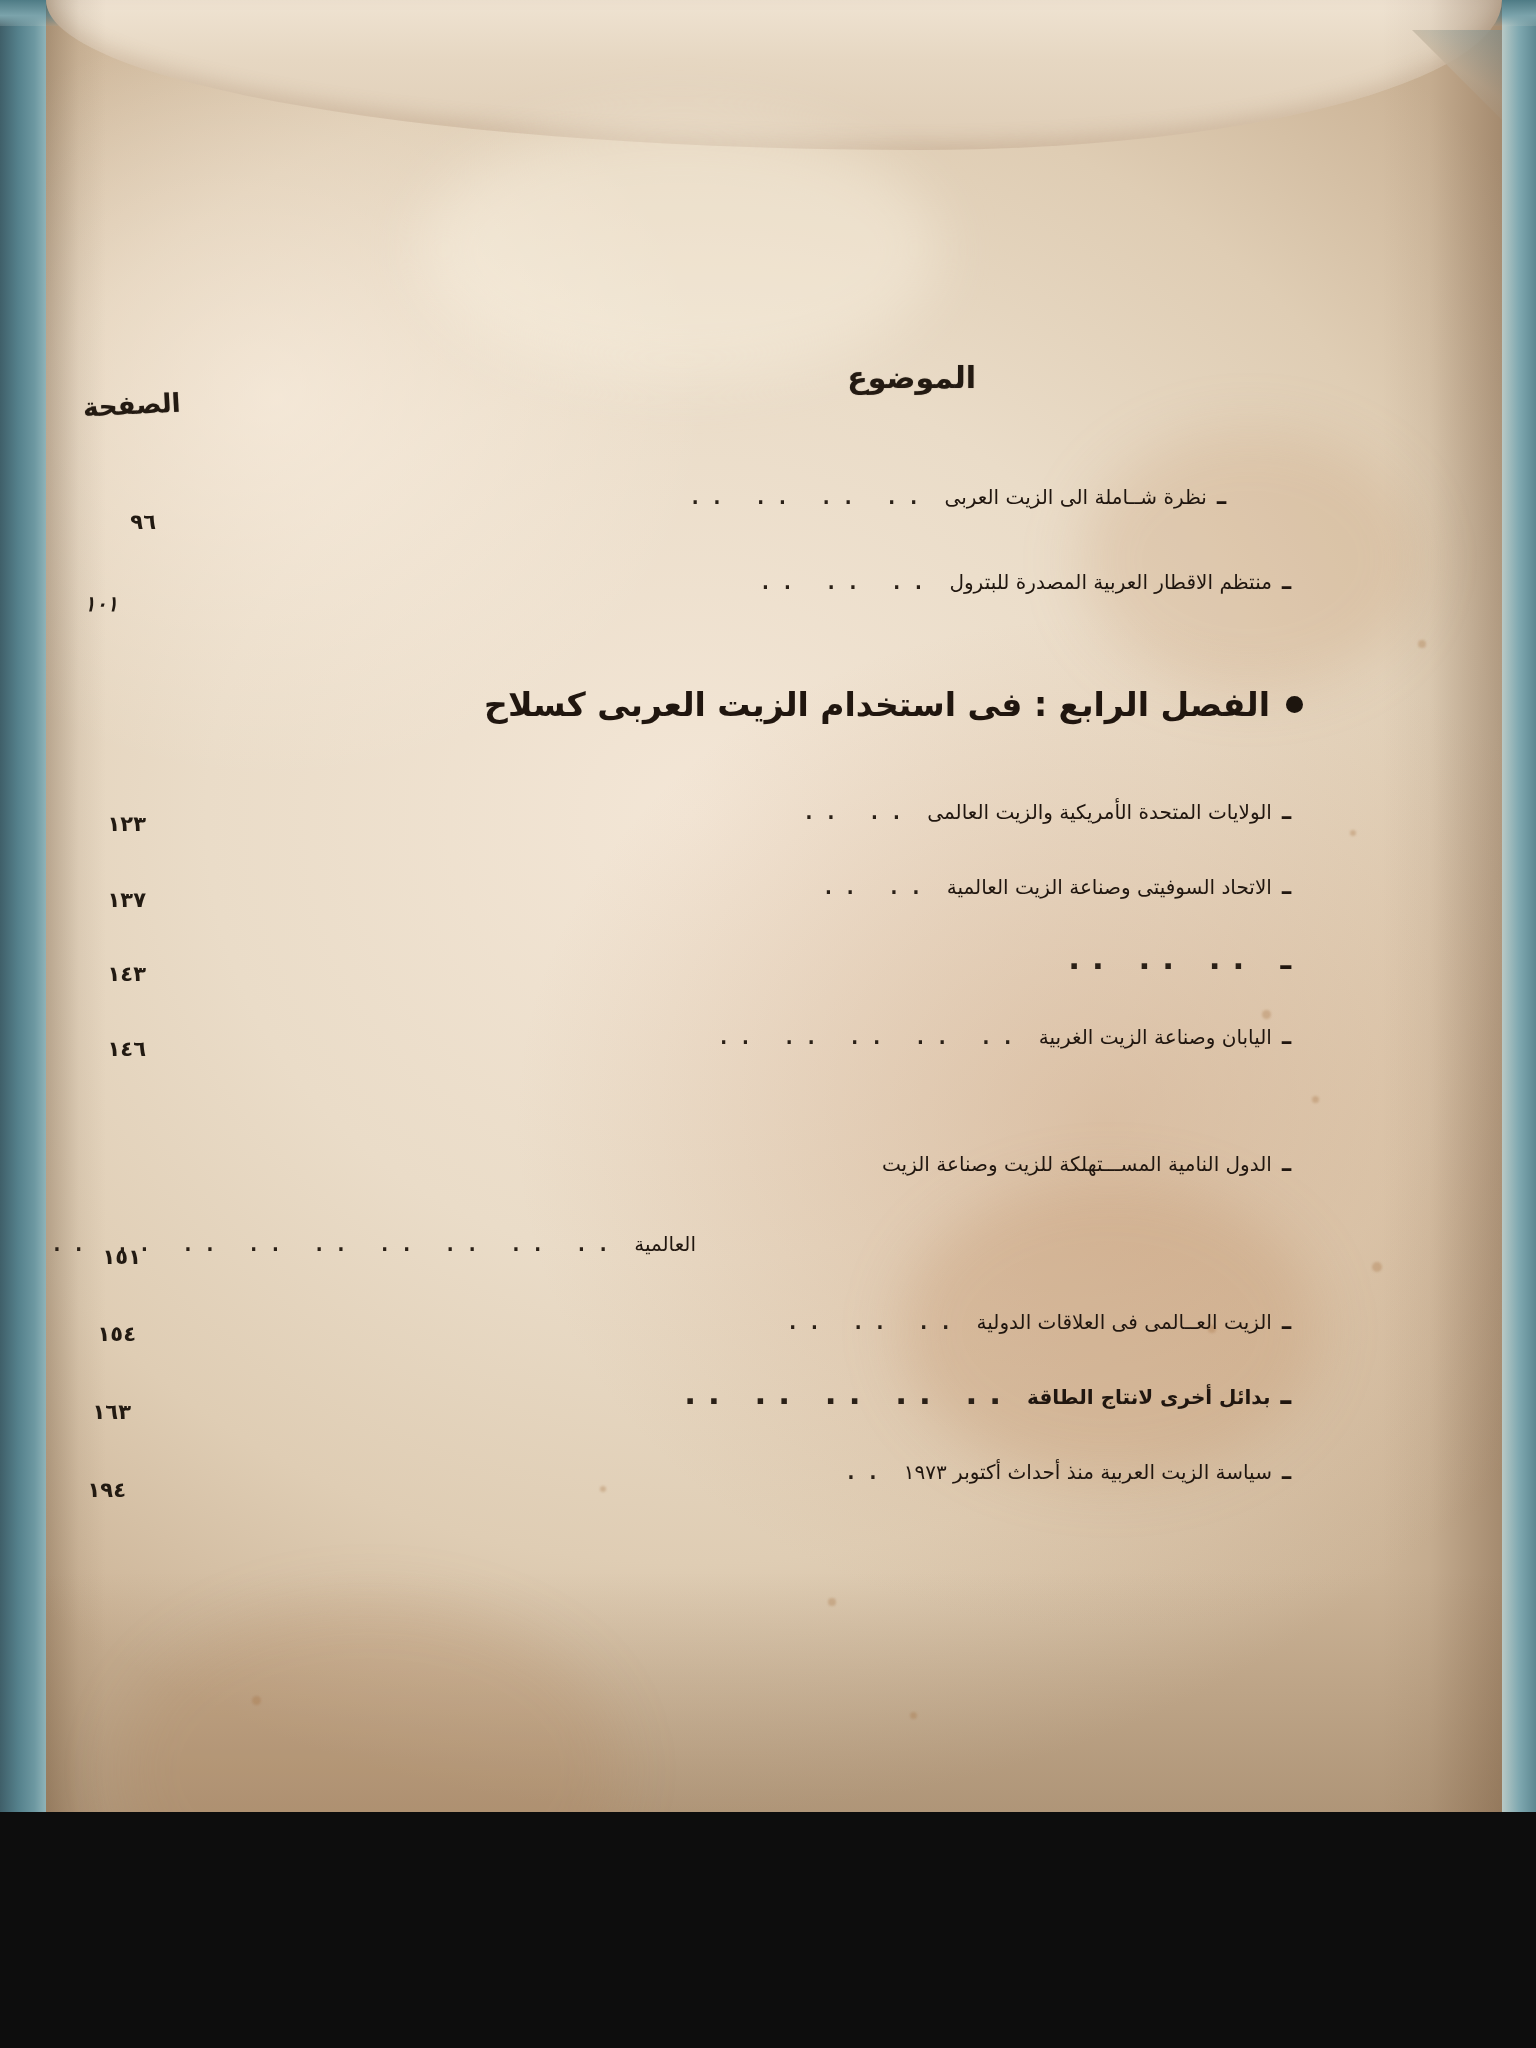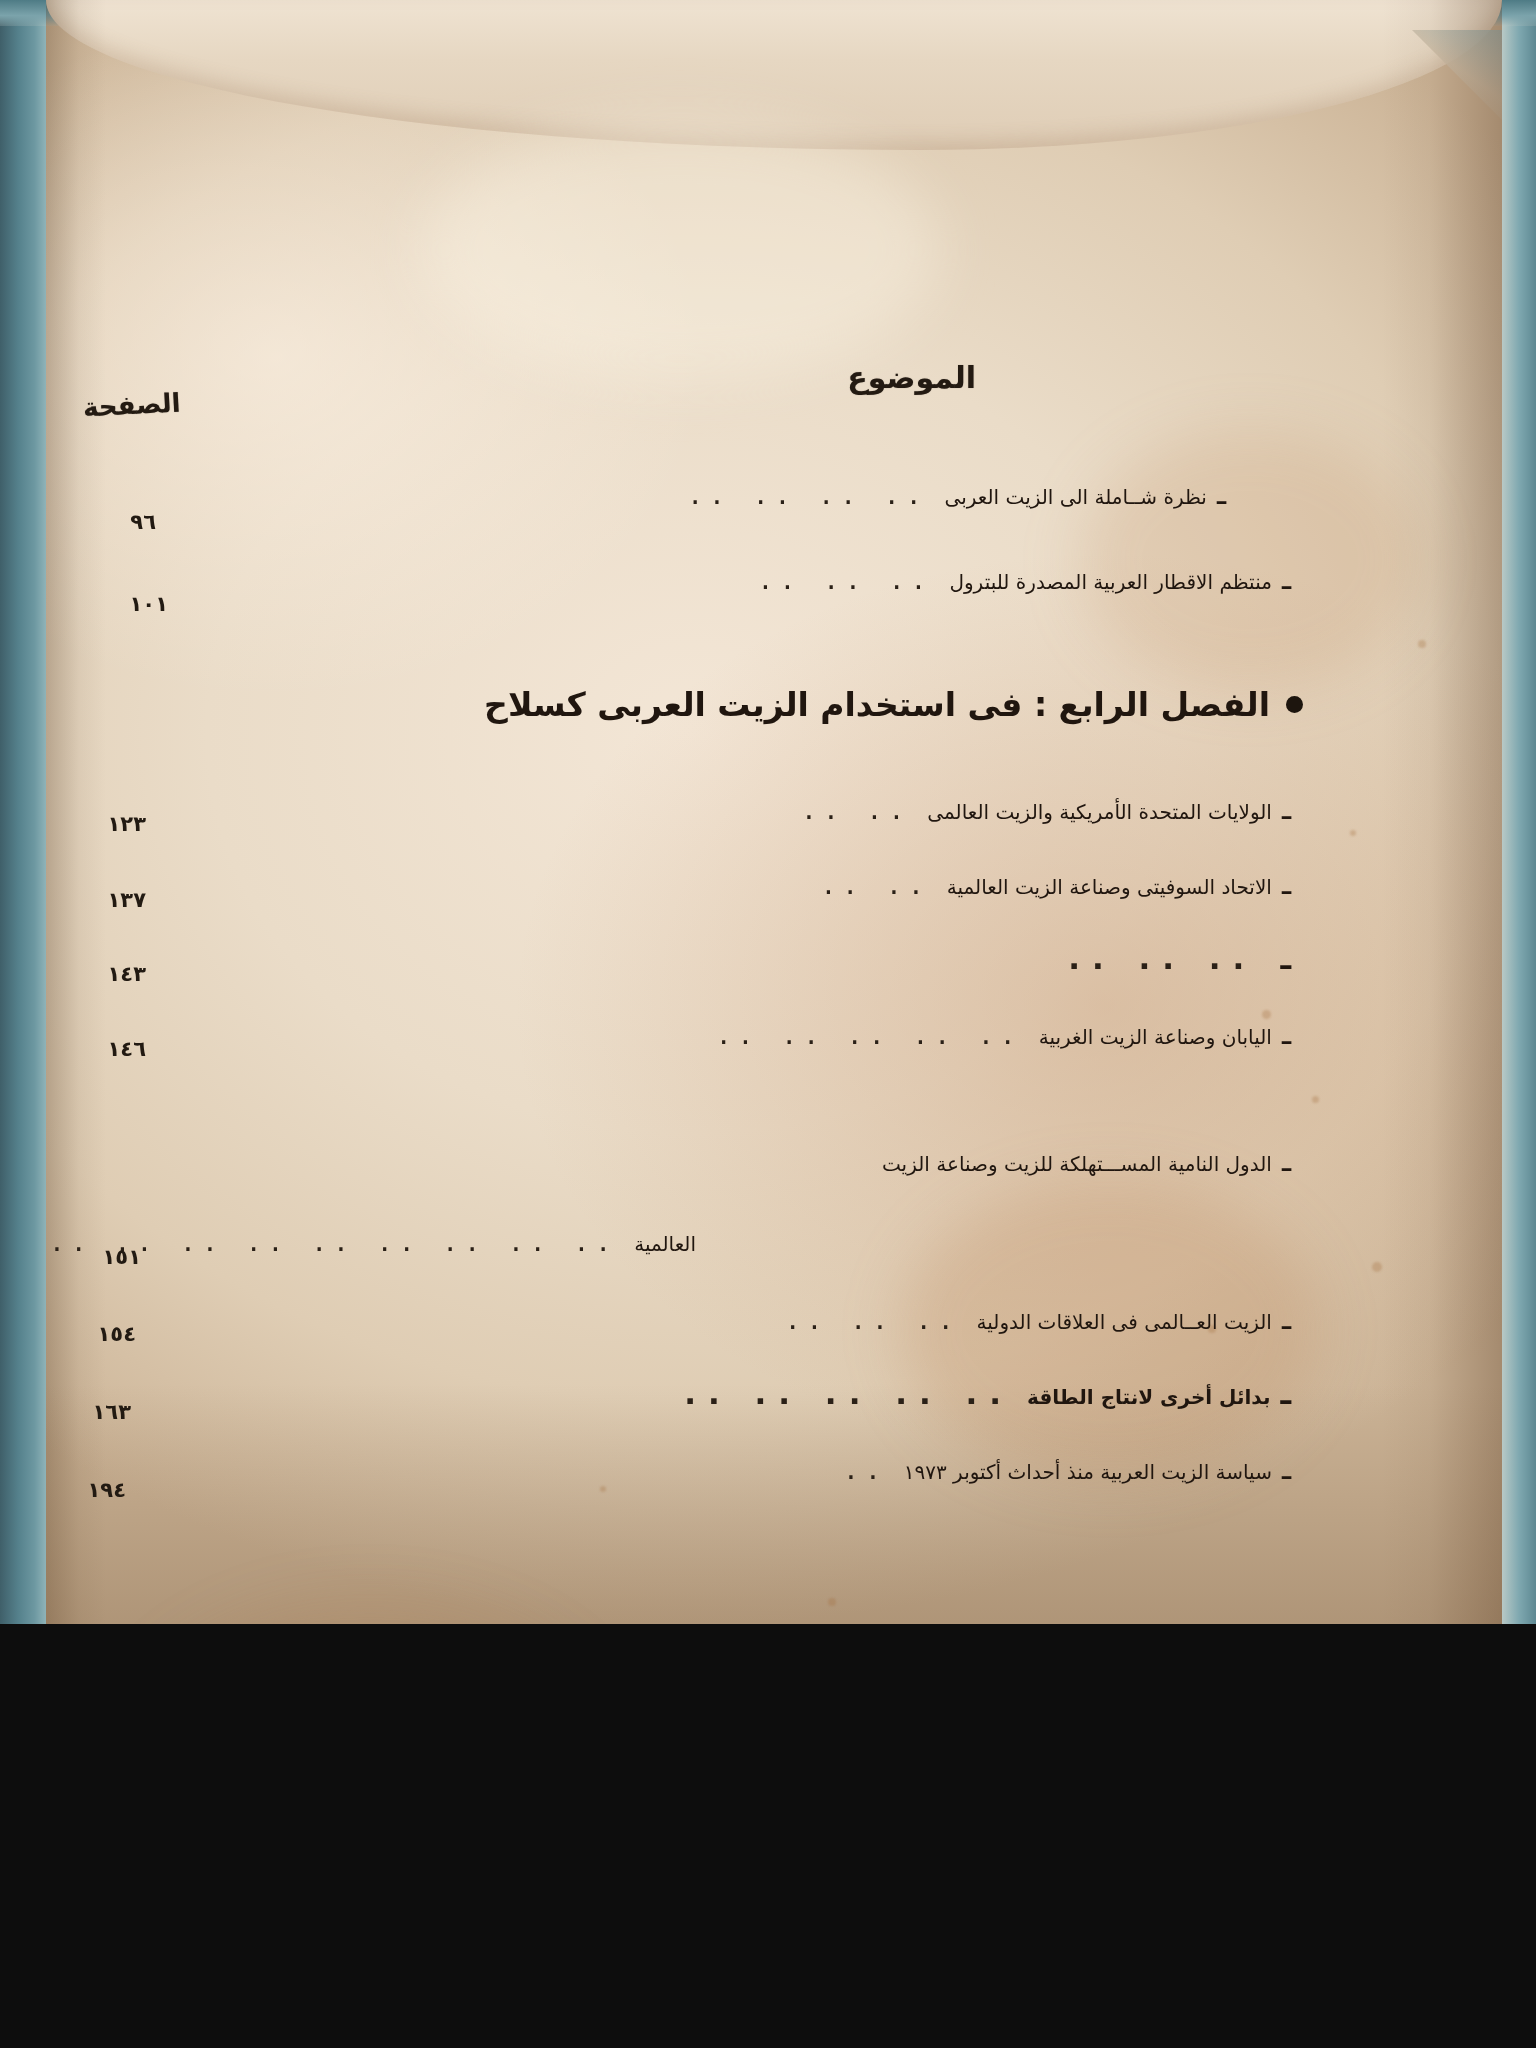--- a/index.html
+++ b/index.html
@@ -3,21 +3,21 @@
 <meta charset="utf-8">
 <style>
   html, body {
     margin: 0;
     padding: 0;
     background: #0d0d0d;
   }
   .page {
     position: relative;
     width: 1536px;
-    height: 1624px;
+    height: 1812px;
     overflow: hidden;
     background: #eab308;
     font-family: "DejaVu Sans", sans-serif;
   }
 
   
   .photo-bg {
     position: absolute;
     inset: 0;
     background:
@@ -209,21 +209,21 @@
       <span class="entry-text">نظرة شــاملة الى الزيت العربى</span>
       <span class="leader">..    ..    ..    ..</span>
     </div>
     <div class="pagenum" style="right:1380px; top:510px;">٩٦</div>
 
     <div class="entry-row" style="right:245px; top:560px;">
       <span class="entry-dash">ـ</span>
       <span class="entry-text">منتظم الاقطار العربية المصدرة للبترول</span>
       <span class="leader">..    ..    ..</span>
     </div>
-    <div class="pagenum" style="right:1368px; top:592px;">١٠١</div>
+    <div class="pagenum" style="right:1418px; top:592px;font-style:italic;">١٠١</div>
 
     <div class="chapter-row" style="right:233px; top:685px;">
       <span class="bullet"></span>
       <span class="chapter-title">الفصل الرابع : فى استخدام الزيت العربى كسلاح</span>
     </div>
 
     <div class="entry-row" style="right:245px; top:790px;">
       <span class="entry-dash">ـ</span>
       <span class="entry-text">الولايات المتحدة الأمريكية والزيت العالمى</span>
       <span class="leader">..    ..</span>

